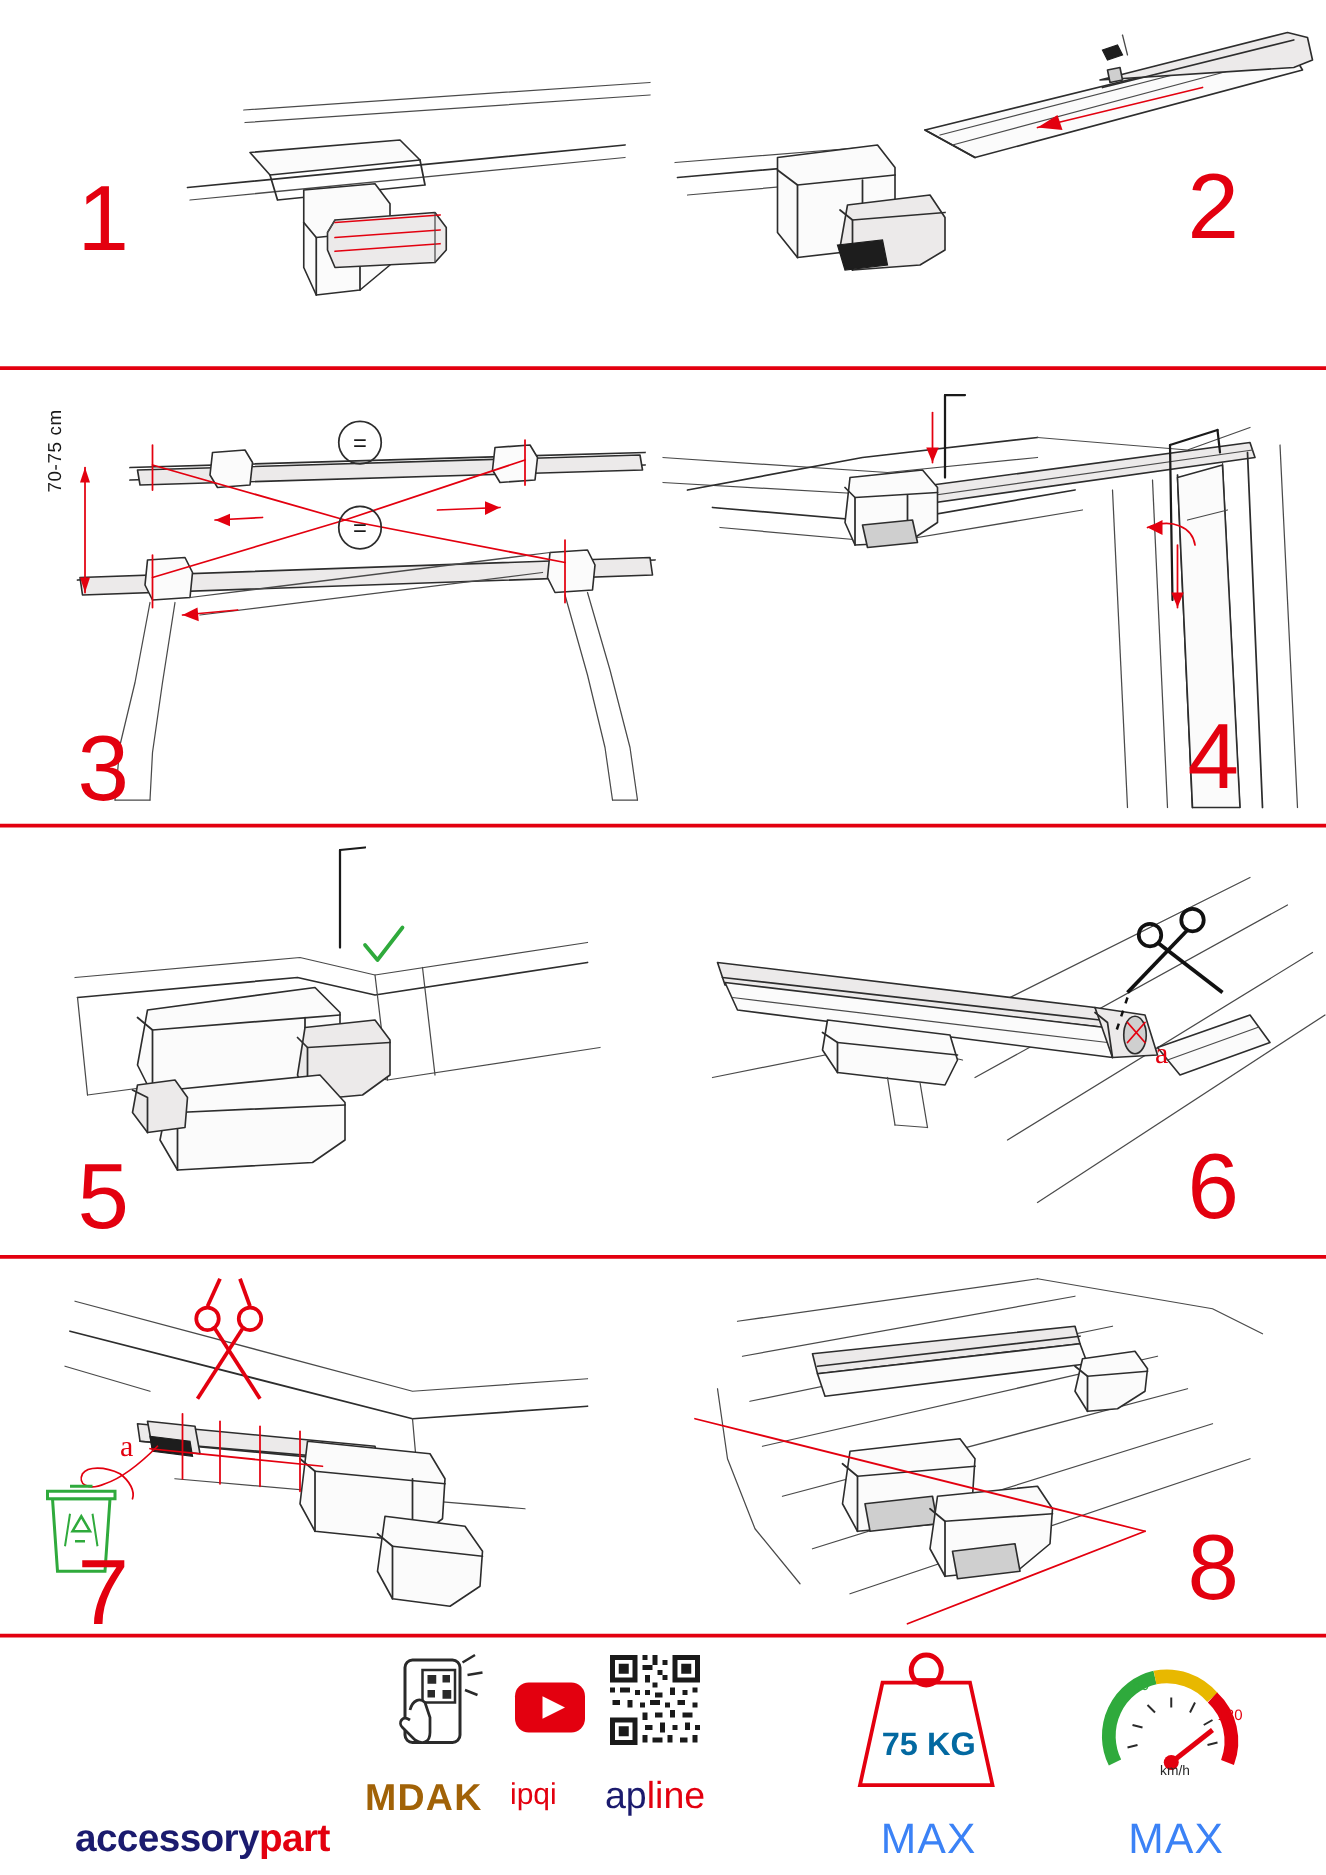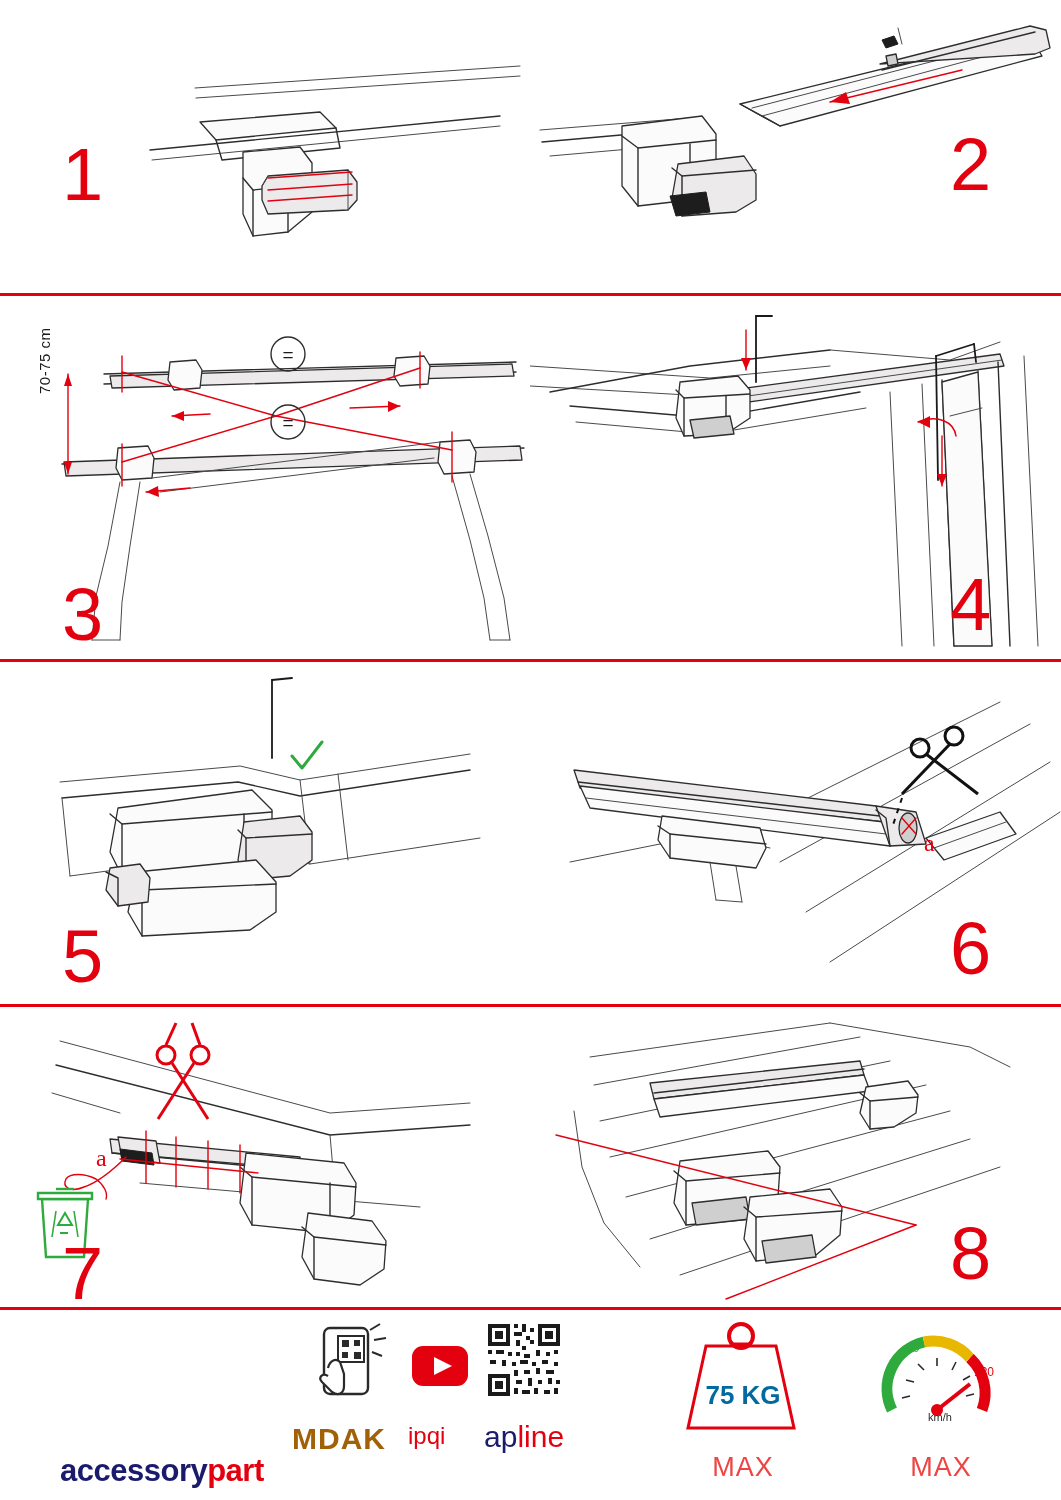--- a/index.html
+++ b/index.html
@@ -30,21 +30,21 @@
 
   
   .footer{position:absolute;left:0;top:1310px;width:1061px;height:190px;}
   .brand-basic{position:absolute;font-family:"Liberation Sans",sans-serif;font-weight:700;font-size:54px;letter-spacing:2px;color:#1b1b6e;}
   .brand-accessory{position:absolute;font-size:31px;font-weight:700;letter-spacing:-0.5px;color:#1b1b6e;}
   .brand-accessory .part{color:#e3000f;}
   .brand-mdak{position:absolute;font-size:30px;font-weight:700;letter-spacing:1px;color:#a16207;}
   .brand-ipqi{position:absolute;font-size:24px;color:#e3000f;font-weight:400;}
   .brand-apline{position:absolute;font-size:30px;color:#1b1b6e;font-weight:400;}
   .brand-apline .li{color:#e3000f;margin-top:42px;}
-  .max-txt{position:absolute;font-size:27px;color:#ef4444;letter-spacing:1px;}
+  .max-txt{position:absolute;font-size:34px;color:#3b82f6;letter-spacing:1px;}
   .kg-txt{position:absolute;font-size:26px;color:#0369a1;font-weight:700;}
   .kmh{position:absolute;font-size:11px;color:#2a2a2a;}
 </style>
 </head>
 <body>
 
 <div class="sheet">
 
   <div class="rule" style="top:293px;"></div>
   <div class="rule" style="top:659px;"></div>

